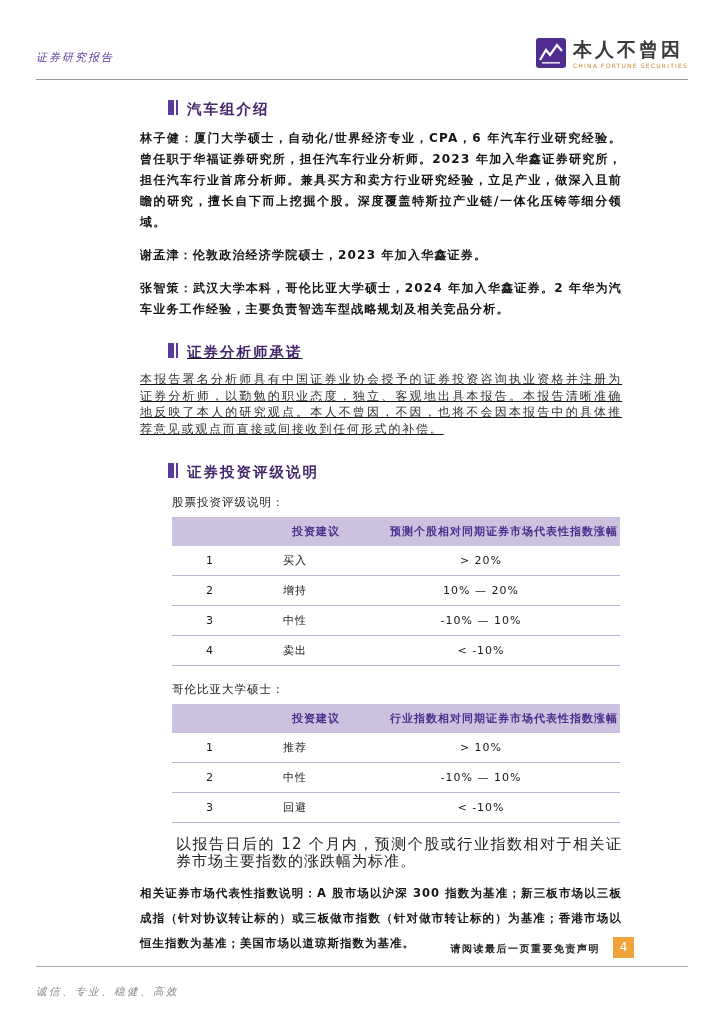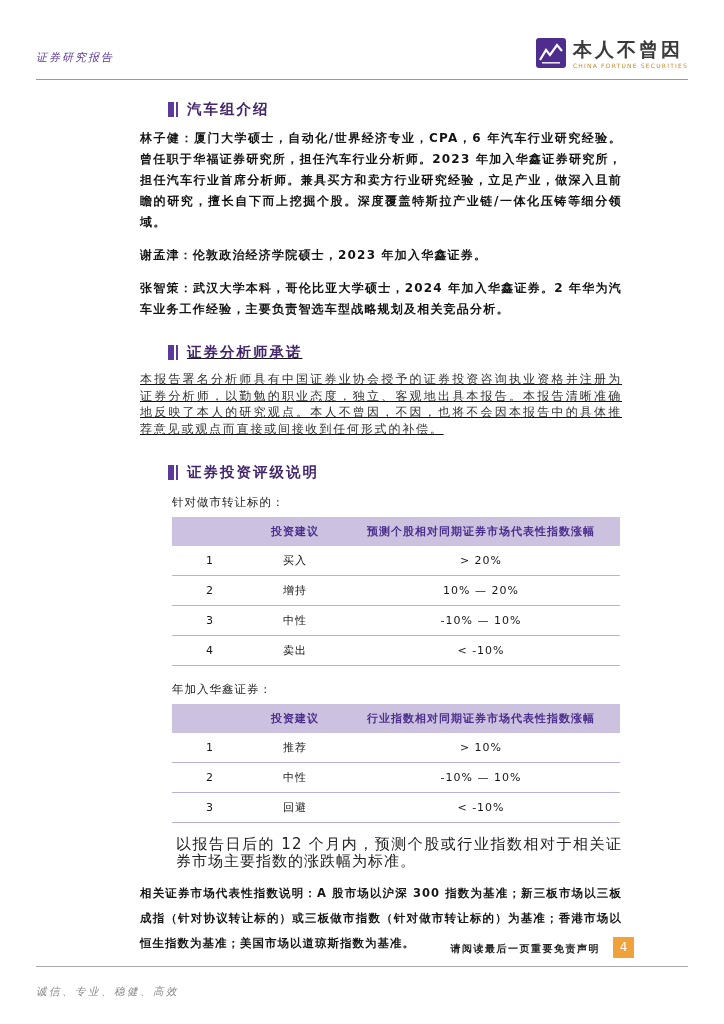--- a/index.html
+++ b/index.html
@@ -22,21 +22,21 @@
   .brand { display:flex; align-items:flex-start; gap:7px; }
   .brand-mark { width:30px; height:30px; display:block; }
   .brand-name { font-size:19px; font-weight:bold; color:#3a3a3a; letter-spacing:3px; line-height:22px; }
   .brand-subtitle { font-size:6px; color:#c8882a; letter-spacing:1.2px; margin-top:2px; }
   .header-rule { position:absolute; top:79px; left:36px; right:36px; border-top:1px solid #9a9a9a; }
 
   
   .content { position:absolute; top:100px; left:140px; width:482px; }
 
   .section-title {
-    display:flex; align-items:center; gap:9px; margin-left:28px;
+    display:flex; gap:9px; margin-left:28px;
     color:#44276b; font-weight:bold; font-size:14.5px; letter-spacing:2px; height:18px;
   }
   .marker { display:flex; align-items:center; gap:2px; height:15px; }
   .marker .bar-thick { display:block; width:6px; height:15px; background:#5b3a9b; }
   .marker .bar-thin  { display:block; width:2px; height:15px; background:#5b3a9b; }
 
   .team-para {
     margin-top:10px; font-size:12px; font-weight:bold; line-height:21px;
     letter-spacing:1.2px; color:#141414; text-align:justify;
   }
@@ -50,21 +50,21 @@
 
   .rating-section { margin-top:26px; }
   .table-label {
     margin:14px 0 7px 32px; font-size:11.5px; color:#222; letter-spacing:1px;
   }
   table.rating-table {
     width:448px; margin-left:32px; border-collapse:collapse; table-layout:fixed;
   }
   table.rating-table th {
     background:#ccc2df; color:#4b2f8e; font-weight:bold; font-size:11px;
-    padding:7px 2px; letter-spacing:1px; text-align:center;
+    padding:7px 2px; letter-spacing:1px; text-align:right;
   }
   table.rating-table td {
     font-size:11px; color:#161616; padding:7px 2px; text-align:center;
     border-bottom:1px solid #bdaed6; letter-spacing:1px;
   }
   .col-no { width:76px; } .col-advice { width:94px; } .col-range { width:278px; }
 
   .benchmark-note {
     margin:13px 0 0 36px; width:446px; font-size:15px; line-height:17px;
     letter-spacing:1px; color:#222; text-align:justify;
@@ -138,21 +138,21 @@
 
     <div class="rating-section">
       <div class="section-title">
         <span class="marker">
             <span class="bar-thick"></span>
             <span class="bar-thin"></span>
           </span>
         <span>证券投资评级说明</span>
       </div>
 
-      <div class="table-label">针对做市转让标的：</div>
+      <div class="table-label">股票投资评级说明：</div>
       <table class="rating-table">
         <colgroup>
             <col class="col-no">
             <col class="col-advice">
             <col class="col-range">
           </colgroup>
         <thead>
           <tr>
             <th></th>
             <th>投资建议</th>
@@ -176,21 +176,21 @@
             <td>-10% — 10%</td>
           </tr>
           <tr>
             <td>4</td>
             <td>卖出</td>
             <td>&lt; -10%</td>
           </tr>
         </tbody>
       </table>
 
-      <div class="table-label" style="margin-top:16px;">年加入华鑫证券：</div>
+      <div class="table-label" style="margin-top:16px;">哥伦比亚大学硕士：</div>
       <table class="rating-table">
         <colgroup>
             <col class="col-no">
             <col class="col-advice">
             <col class="col-range">
           </colgroup>
         <thead>
           <tr>
             <th></th>
             <th>投资建议</th>

